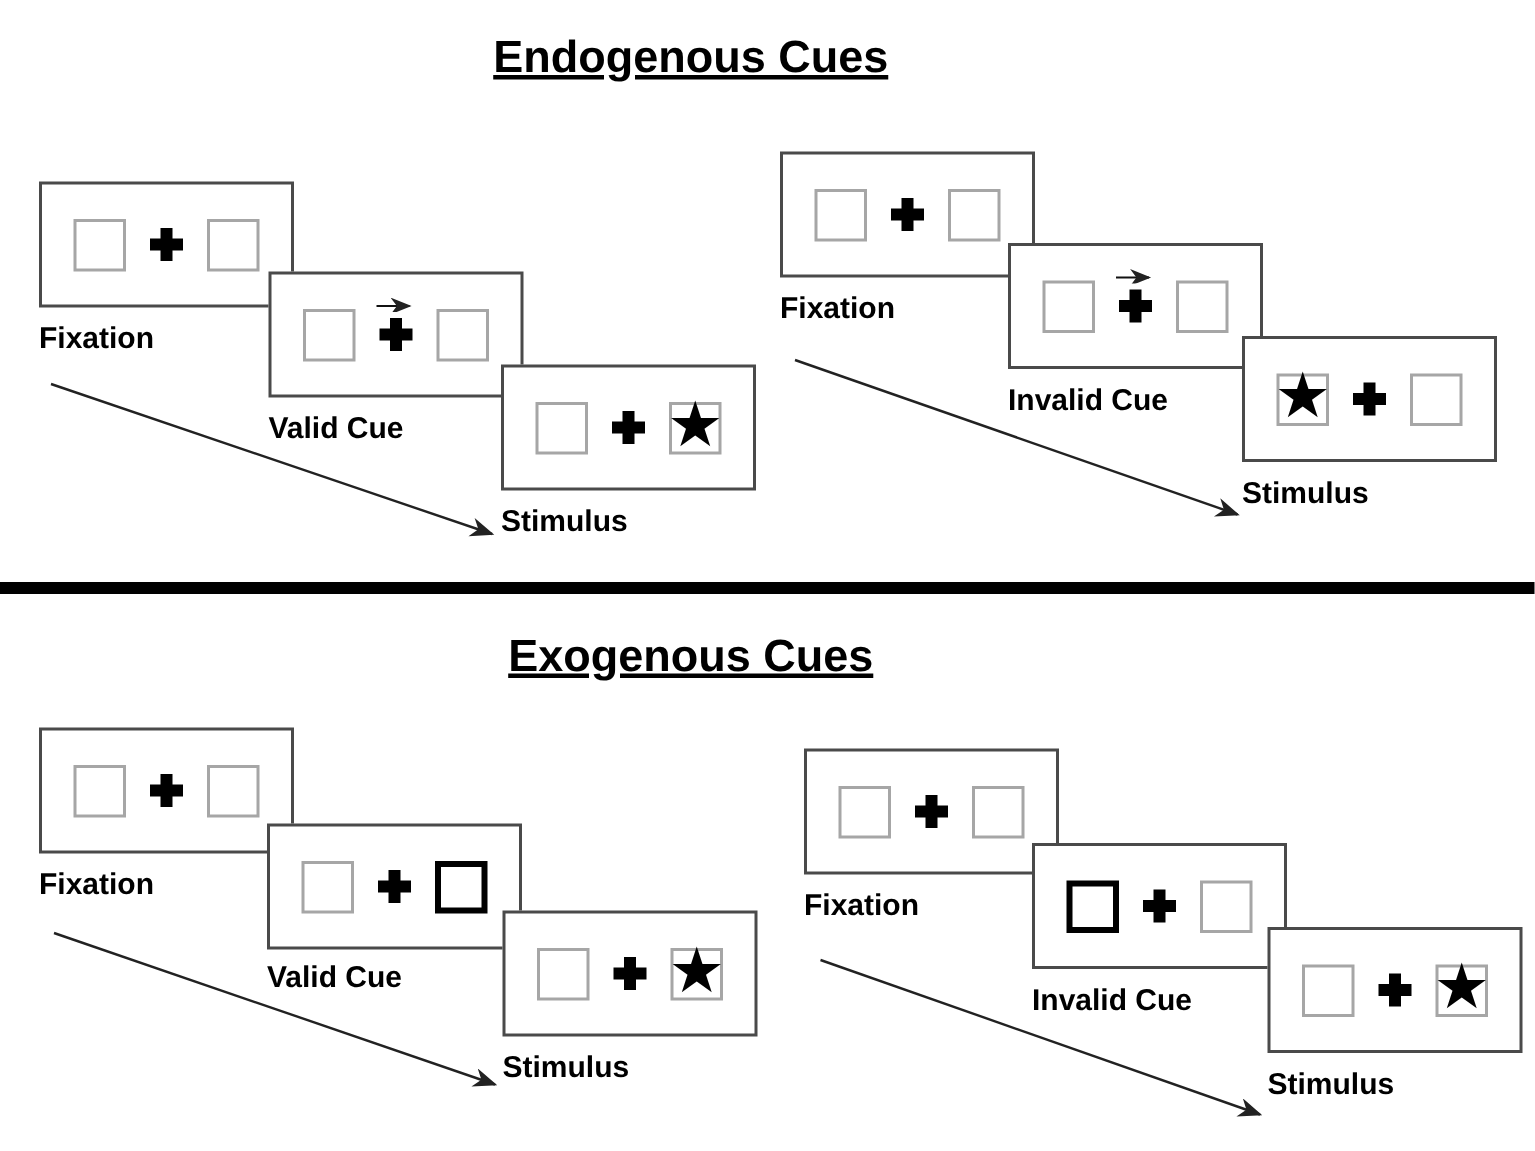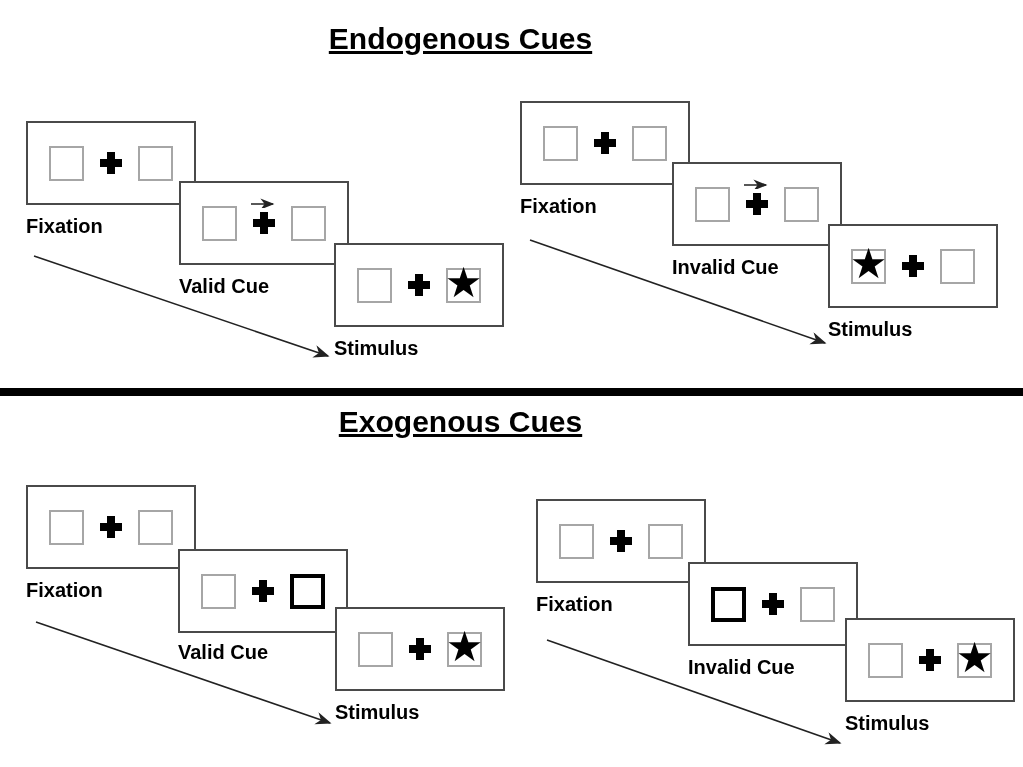--- a/index.html
+++ b/index.html
@@ -7,21 +7,21 @@
     width:1023px;height:767px;background:#ffffff;
     font-family:"Liberation Sans", sans-serif;
     position:relative;overflow:hidden;color:#000;
   }
   .title{
     position:absolute;left:0;width:921px;text-align:center;
     font-size:30px;font-weight:bold;text-decoration:underline;
     letter-spacing:0px;
   }
   .title.t1{top:22px;}
-  .title.t2{top:405px;}
+  .title.t2{top:421px;}
   .divider{
     position:absolute;left:0;top:388px;width:1023px;height:8px;background:#000;
   }
   .panel{
     position:absolute;width:170px;height:84px;background:#fff;
     border:2px solid #4a4a4a;box-sizing:border-box;
     display:flex;align-items:center;justify-content:space-between;
     padding:0 21px;
   }
   .sq{

